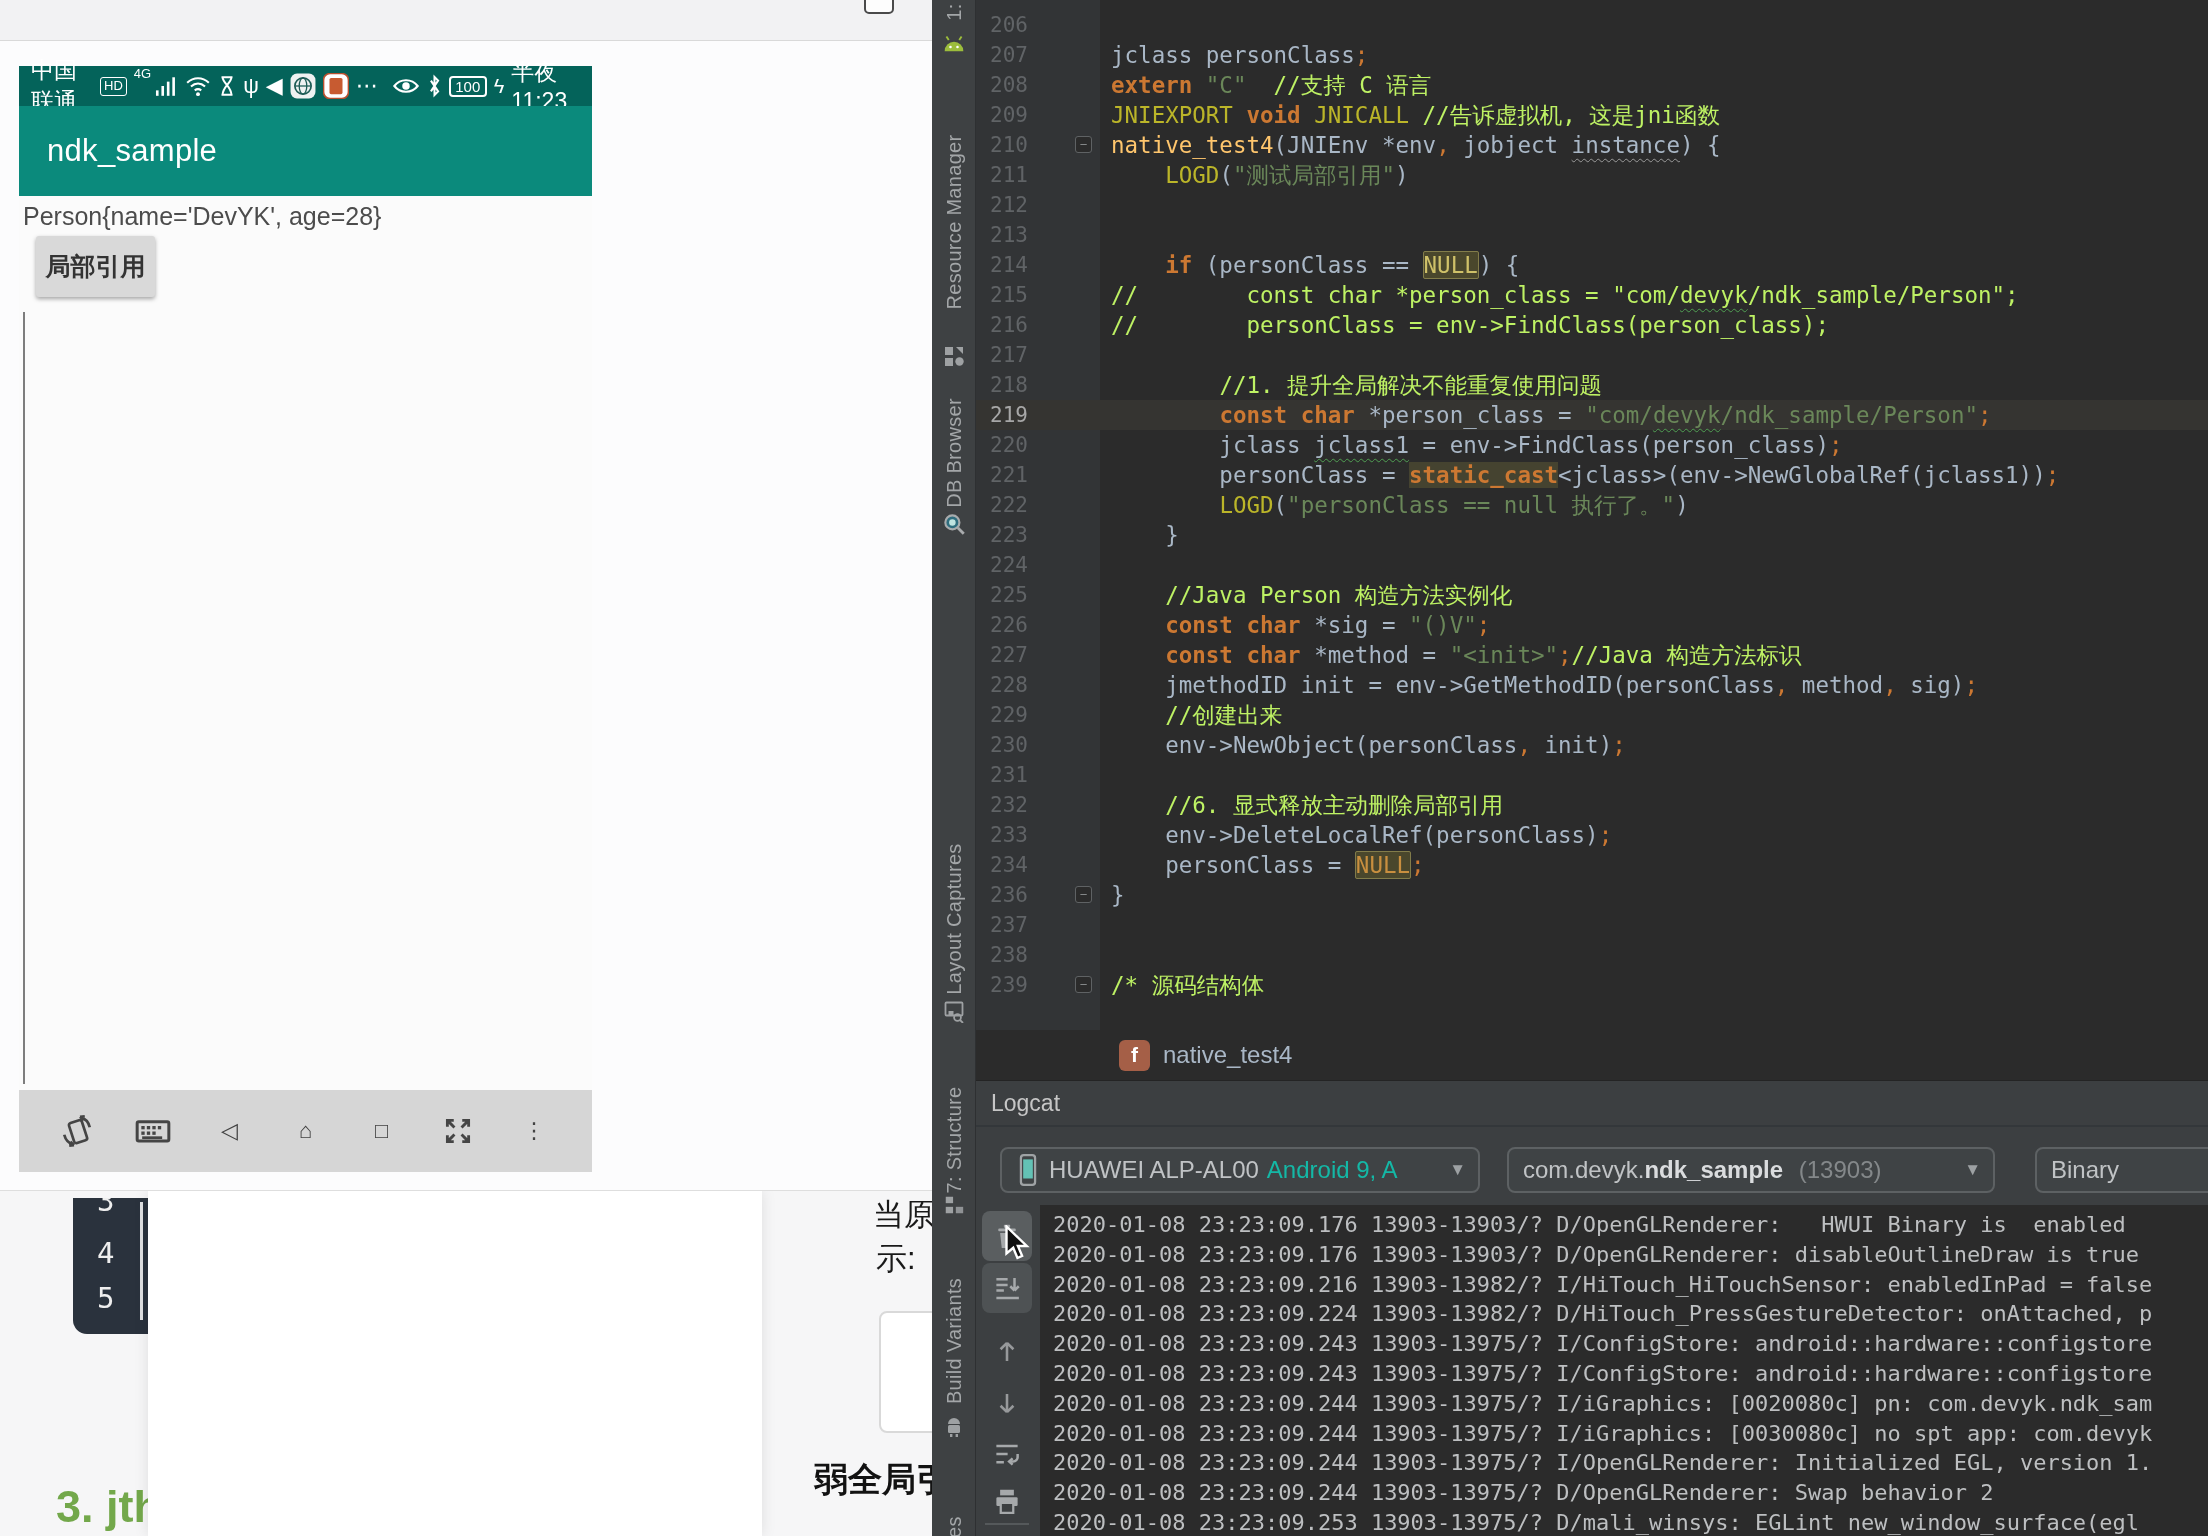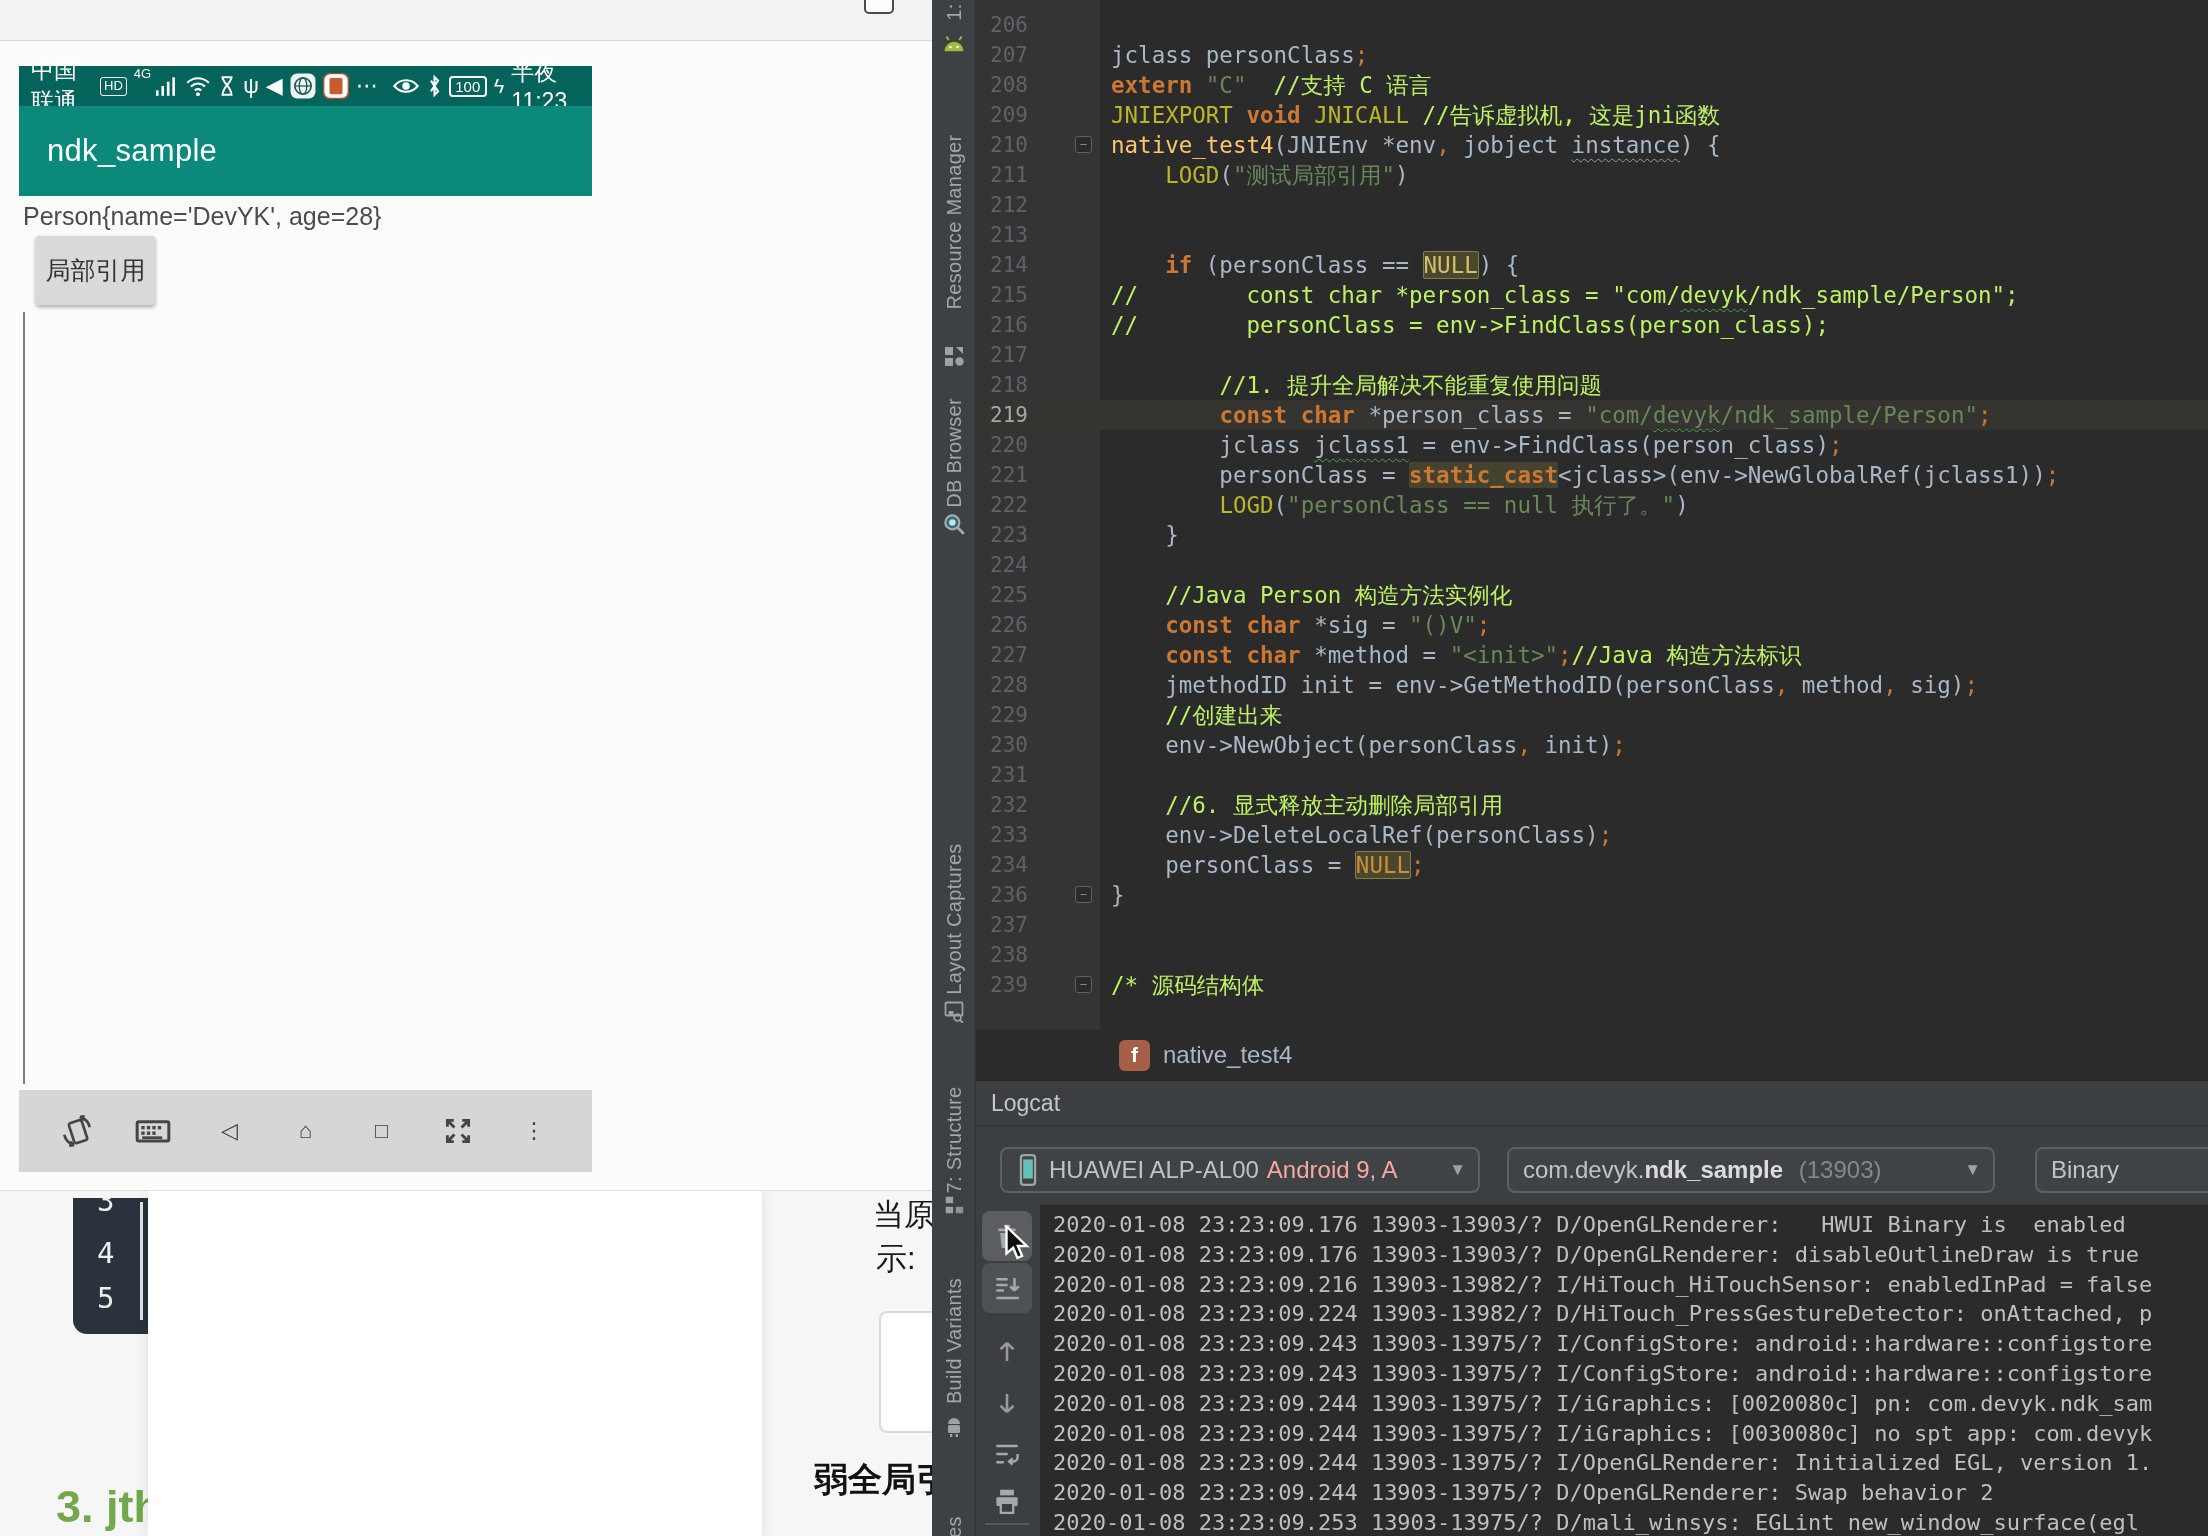--- a/index.html
+++ b/index.html
@@ -18,21 +18,21 @@
   .sb-ic{display:flex;align-items:center;}
   .sb-ch{font-size:22px;line-height:22px;}
   .sb-flex{flex:1;}
   .sb-batt{border:2px solid #fff;border-radius:4px;min-width:38px;height:21px;display:flex;align-items:center;justify-content:center;font-size:15px;padding:0 2px;box-sizing:border-box;}
   .sb-bolt{font-size:20px;}
   .sb-time{font-size:23px;}
   .p-appbar{position:absolute;left:0;top:40px;right:0;height:90px;background:#0b8a7c;display:flex;align-items:center;}
   .app-title{color:#fff;font-size:31px;font-weight:500;margin-left:28px;letter-spacing:.3px;}
   .p-content{position:absolute;left:0;top:130px;right:0;bottom:82px;background:#fbfbfb;}
   .person-text{position:absolute;left:4px;top:6px;font-size:25px;color:#4c4c4c;}
-  .local-ref-btn{position:absolute;left:17px;top:40px;width:119px;height:69px;background:#d9d9d9;border:none;border-radius:3px;box-shadow:0 2px 4px rgba(0,0,0,.35);font-size:25px;color:#333;font-family:"Liberation Sans",sans-serif;}
+  .local-ref-btn{position:absolute;left:17px;top:40px;width:119px;height:61px;background:#d9d9d9;border:none;border-radius:3px;box-shadow:0 2px 4px rgba(0,0,0,.35);font-size:25px;color:#333;font-family:"Liberation Sans",sans-serif;font-weight:bold;}
   .vline{position:absolute;left:4px;top:116px;bottom:6px;width:2px;background:#7d7d7d;}
   .p-toolbar{position:absolute;left:0;bottom:0;right:0;height:82px;background:#d6d6d6;display:flex;align-items:center;justify-content:space-around;padding:0 20px;}
   .etb{width:44px;height:44px;display:flex;align-items:center;justify-content:center;color:#424242;font-size:38px;line-height:44px;}
   
   .page-bottom{position:absolute;left:0;top:1191px;width:932px;height:345px;background:#f6f6f7;overflow:hidden;}
   .green-h{position:absolute;left:56px;top:290px;font-size:45px;font-weight:bold;color:#73a84b;z-index:1;white-space:nowrap;}
   .code-block{position:absolute;left:73px;top:7px;width:75px;height:136px;background:#2a323d;border-radius:0 0 0 14px;z-index:2;overflow:hidden;}
   .cb-num{position:absolute;left:24px;font-family:"DejaVu Sans Mono",monospace;font-size:29px;color:#eee;}
   .cb-scroll{position:absolute;right:5px;top:4px;width:3px;height:118px;background:rgba(255,255,255,.85);}
   .white-panel{position:absolute;left:148px;top:0;width:614px;height:345px;background:#fff;box-shadow:0 0 14px rgba(0,0,0,.10);z-index:3;}
@@ -69,21 +69,21 @@
   .f-ic{margin-left:144px;width:31px;height:31px;background:#a55f47;border-radius:6px;color:#fff;font-weight:bold;font-size:21px;display:flex;align-items:center;justify-content:center;}
   .bc-fn{margin-left:13px;font-size:24px;color:#A9B7C6;}
   .logcat{position:absolute;left:43px;top:1080px;width:1422px;height:456px;background:#3c3f41;border-top:1px solid #242424;overflow:hidden;}
   .lc-header{position:relative;height:44px;border-bottom:2px solid #33373a;}
   .lc-title{position:absolute;left:16px;top:50%;transform:translateY(-50%);font-size:23px;color:#c6c6c6;}
   .lc-filters{position:absolute;top:46px;left:0;right:0;height:78px;}
   .combo{position:absolute;top:20px;height:46px;border:2px solid #5d6163;border-radius:8px;background:#3f4345;box-sizing:border-box;display:flex;align-items:center;padding:0 14px;color:#c0c3c5;font-size:24px;overflow:hidden;}
   .c1{left:25px;width:480px;}
   .c2{left:532px;width:488px;}
   .c3{left:1060px;width:262px;}
-  .c-sub{color:#fca5a5;margin-left:8px;white-space:nowrap;}
+  .c-sub{color:#14b8a6;margin-left:8px;white-space:nowrap;}
   .c-bold{font-weight:bold;color:#dadcde;}
   .c-pid{color:#84888a;white-space:pre;margin-left:9px;}
   .c-arrow{position:absolute;right:12px;font-size:17px;color:#9da1a3;}
   .ph-ic{margin-right:9px;display:flex;}
   .lc-body{position:absolute;top:124px;left:0;right:0;bottom:0;background:#2b2b2b;}
   .lc-toolbar{position:absolute;left:0;top:0;width:65px;bottom:0;background:#3c3f41;}
   .lct-btn{position:absolute;left:7px;width:50px;height:50px;display:flex;align-items:center;justify-content:center;border-radius:8px;}
   .lct-0{top:6px;background:#5a5e60;}
   .lct-1{top:58px;background:#4e5254;}
   .lct-2{top:121px;}

